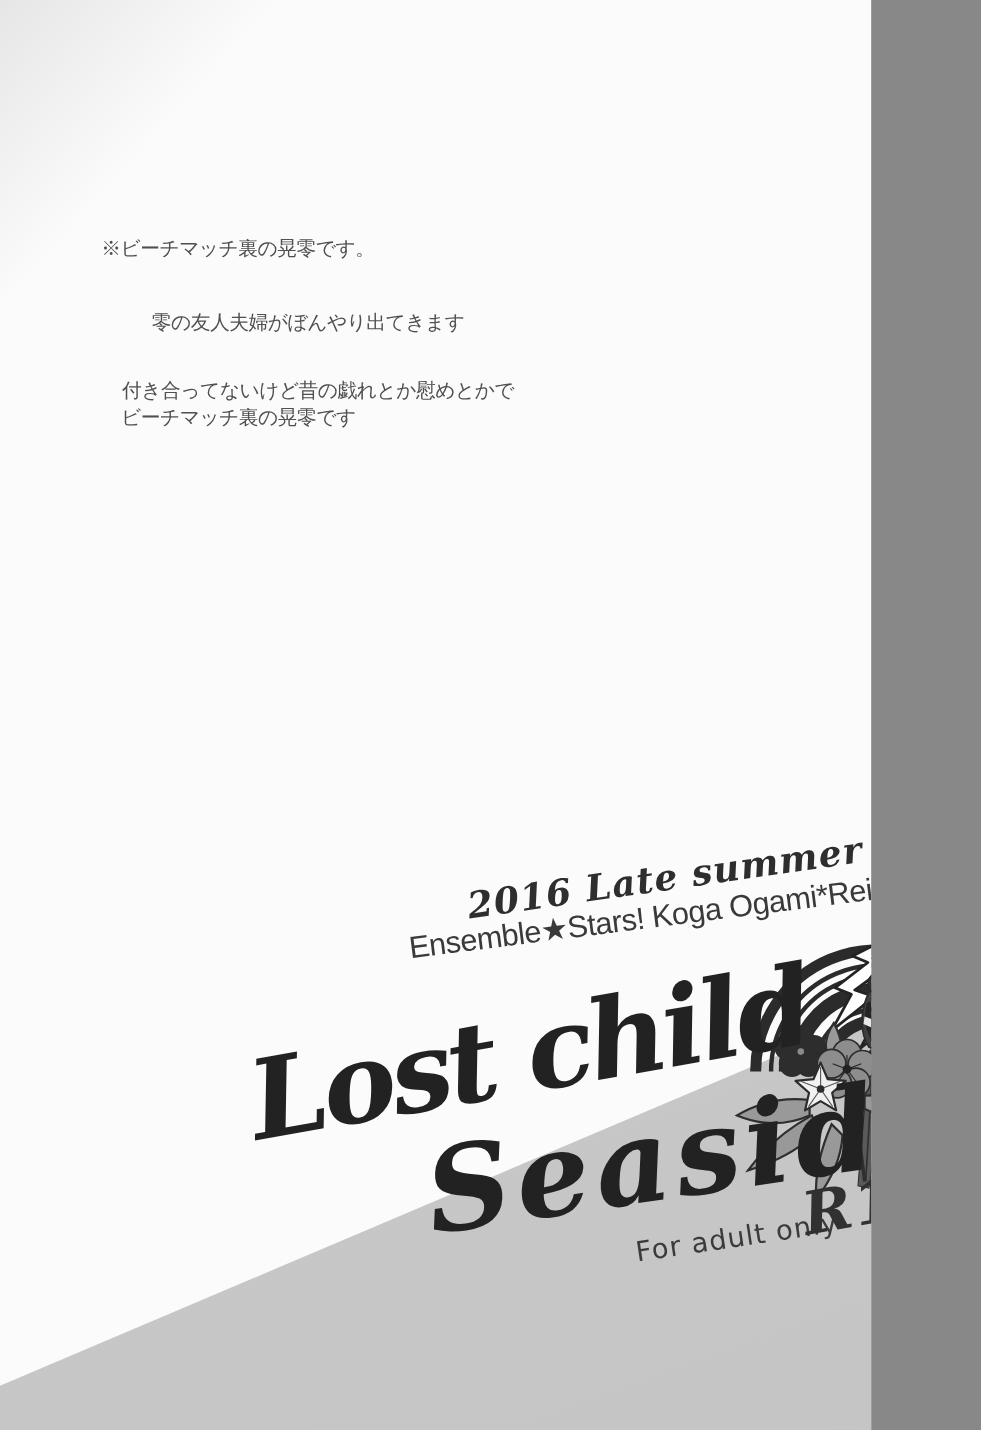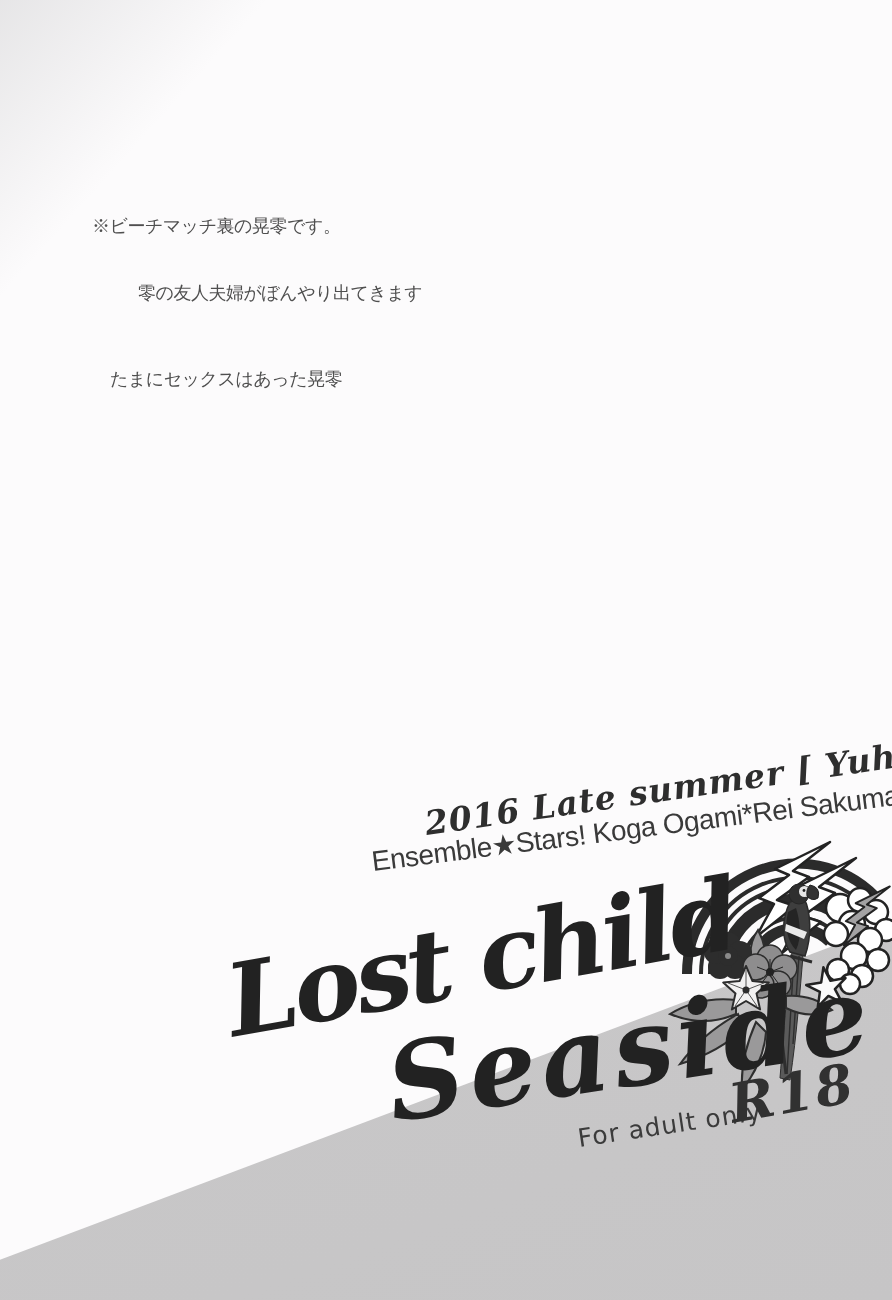--- a/index.html
+++ b/index.html
@@ -1,17 +1,17 @@
 <!DOCTYPE html>
 <html><head>
 <meta charset="utf-8">
 <style>
   html,body{margin:0;padding:0;background:#888;}
   .page{
-    position:relative;width:892px;height:1300px;overflow:hidden;
+    position:relative;width:792px;height:1300px;overflow:hidden;
     background:#fcfbfc;
     font-family:"Liberation Sans",sans-serif;
   }
   
   .corner-shade{
     position:absolute;inset:0;pointer-events:none;
     background:linear-gradient(132deg, rgba(180,180,182,0.30) 0%, rgba(255,255,255,0) 13%);
   }
   
   .gray-triangle{
@@ -66,21 +66,22 @@
 </head>
 <body>
 
 <div class="page">
 
   <div class="corner-shade"></div>
   <div class="gray-triangle"></div>
 
   <p class="note n1">※ビーチマッチ裏の晃零です。</p>
   <p class="note n2">零の友人夫婦がぼんやり出てきます</p>
-  <p class="note n4">たまにセックスはあった晃零</p>
+  <p class="note n3">付き合ってないけど昔の戯れとか慰めとかで</p>
+  <p class="note n4">ビーチマッチ裏の晃零です</p>
 
   <div class="credit event">2016 Late summer [ Yuhshiki ]</div>
   <div class="credit series">Ensemble★Stars! Koga Ogami*Rei Sakuma</div>
 
   <svg class="illo" viewBox="0 0 252 320" aria-hidden="true">
 
     <g fill="none" stroke="#2b2b2b">
       <path d="M47 136 A110 110 0 0 1 235 58" stroke-width="10"></path>
       <path d="M61 136 A96 96 0 0 1 225 68" stroke-width="4"></path>
       <path d="M70 136 A87 87 0 0 1 218 74" stroke-width="4"></path>

